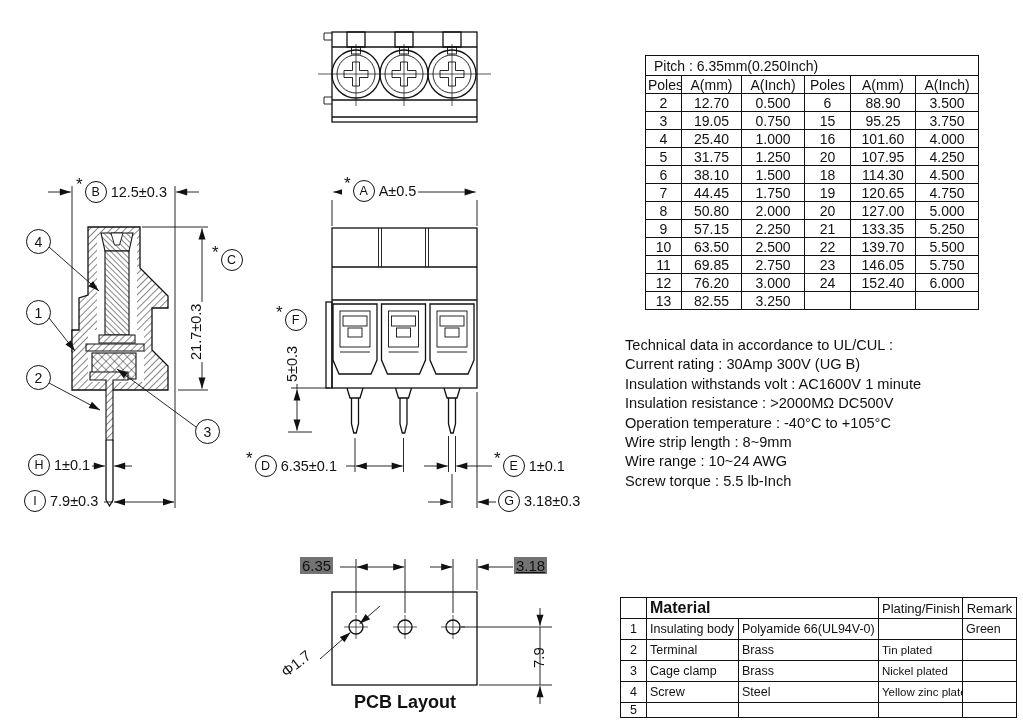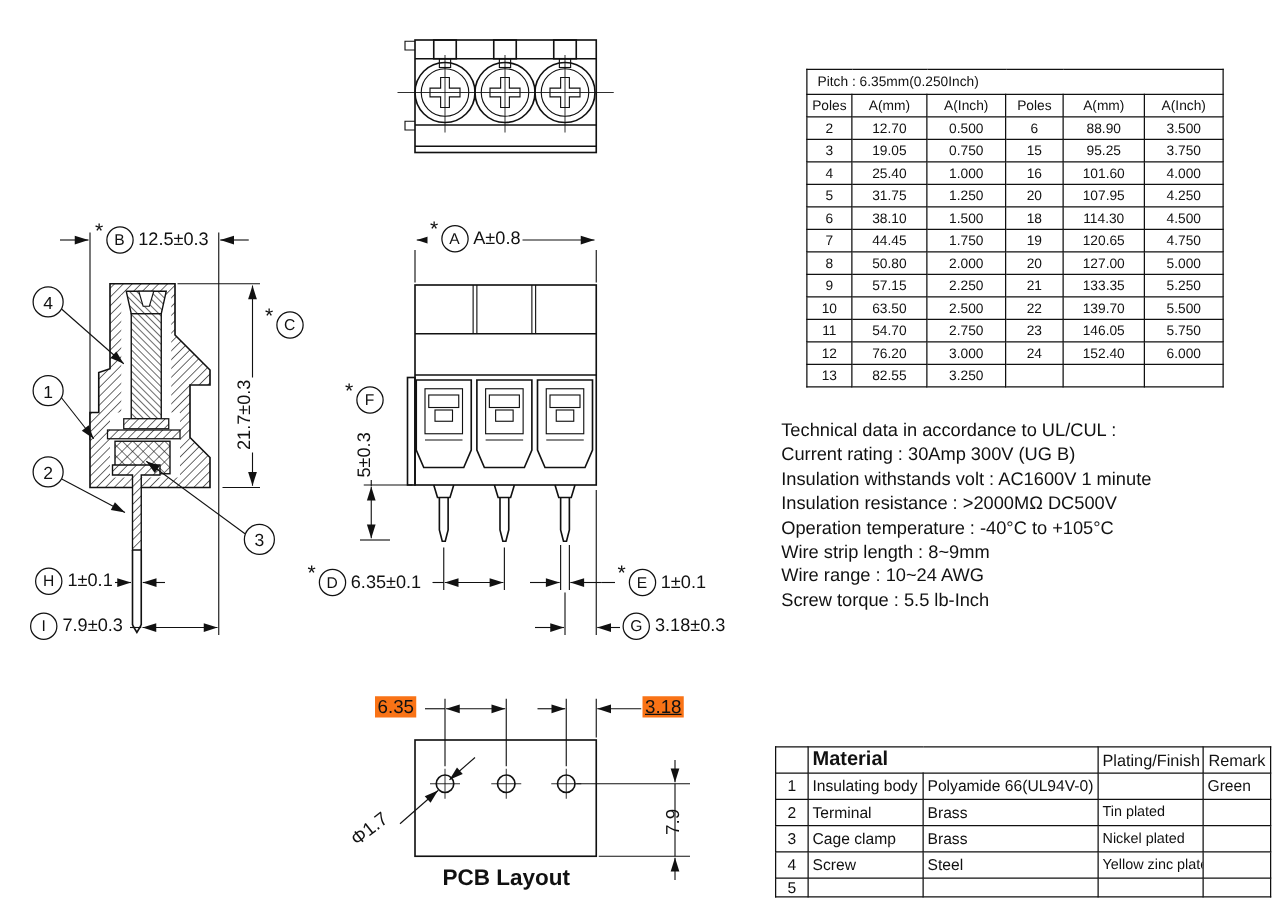--- a/index.html
+++ b/index.html
@@ -16,21 +16,21 @@
           font-size:12.5px; background:#fff; flex:0 0 auto; }
   .star { font-size:17px; transform:translateY(-7px); margin-right:-2px; }
   .callout { position:absolute; width:23px; height:23px; border:1.4px solid #111;
              border-radius:50%; display:flex; align-items:center; justify-content:center;
              font-size:14px; background:#fff; }
   .rot { transform-origin:0 0; transform:rotate(-90deg); }
   .rot38 { transform-origin:0 0; transform:rotate(-38deg); }
 
   
   .ptable { position:absolute; left:645px; top:55px; width:333px;
-            border-collapse:collapse; font-size:11px; table-layout:fixed; }
+            border-collapse:collapse; font-size:14px; table-layout:fixed; }
   .ptable th, .ptable td { border:1.4px solid #111; padding:0 2px; text-align:center;
             height:17px; overflow:hidden; font-weight:normal; }
   .ptable .ttl { text-align:left; padding-left:8px; height:19px; }
 
   
   .techdata { position:absolute; left:625px; top:336px; font-size:14.6px;
               line-height:19.4px; }
   .techdata .indent { padding-left:108px; }
 
   
@@ -39,21 +39,21 @@
   .mtable th, .mtable td { border:1.4px solid #111; padding:0 3px; text-align:left;
             height:20px; overflow:hidden; white-space:nowrap; font-weight:normal; }
   .mtable .mhdr { font-size:16px; font-weight:bold; }
   .mtable .phdr { font-size:13px; text-align:center; }
   .mtable .num  { text-align:center; }
   .mtable .plate { font-size:11.5px; }
   .mtable .lastrow td { height:13px; }
 
   .pcb-title { position:absolute; left:332px; top:692px; width:146px; text-align:center;
                font-size:18px; font-weight:bold; background:none; }
-  .dimtext { position:absolute; font-size:15px; white-space:nowrap; background:#f97316;
+  .dimtext { position:absolute; font-size:15px; white-space:nowrap; background:#737373;
              padding:0 2px; }
 </style>
 </head>
 <body>
 
 <div class="canvas">
 
   <svg width="1023" height="728" viewBox="0 0 1023 728" style="position:absolute;left:0;top:0;">
     <defs>
       <marker id="mE" markerUnits="userSpaceOnUse" markerWidth="14" markerHeight="10" refX="12" refY="5" orient="auto">
@@ -276,21 +276,21 @@
   </div>
 
   <div class="callout" style="left:26px; top:229px;">4</div>
   <div class="callout" style="left:26px; top:300px;">1</div>
   <div class="callout" style="left:26px; top:365px;">2</div>
   <div class="callout" style="left:195px; top:419px;">3</div>
 
   <div class="lbl" style="left:342px; top:180px;">
     <span class="star">*</span>
     <span class="clet">A</span>
-    <span>A±0.8</span>
+    <span>A±0.5</span>
   </div>
   <div class="lbl" style="left:274px; top:309px;">
     <span class="star">*</span>
     <span class="clet">F</span>
   </div>
   <div class="lbl rot" style="left:282px; top:384px;">
     <span>5±0.3</span>
   </div>
   <div class="lbl" style="left:244px; top:455px;">
     <span class="star">*</span>
@@ -403,21 +403,21 @@
         <tr>
           <td>10</td>
           <td>63.50</td>
           <td>2.500</td>
           <td>22</td>
           <td>139.70</td>
           <td>5.500</td>
         </tr>
         <tr>
           <td>11</td>
-          <td>54.70</td>
+          <td>69.85</td>
           <td>2.750</td>
           <td>23</td>
           <td>146.05</td>
           <td>5.750</td>
         </tr>
         <tr>
           <td>12</td>
           <td>76.20</td>
           <td>3.000</td>
           <td>24</td>

